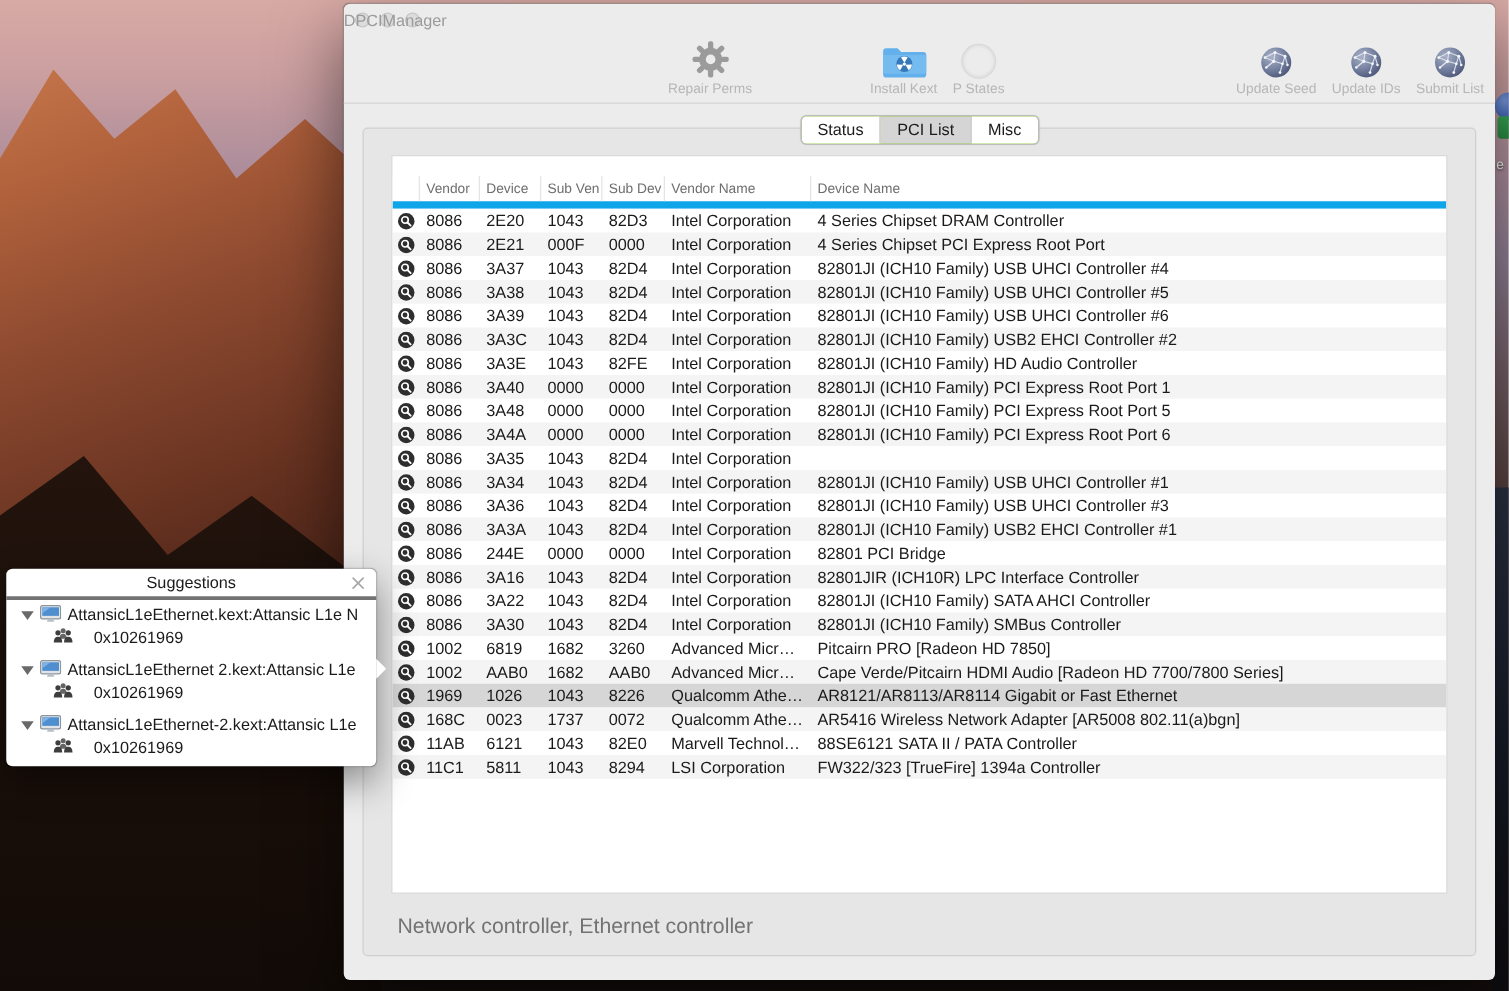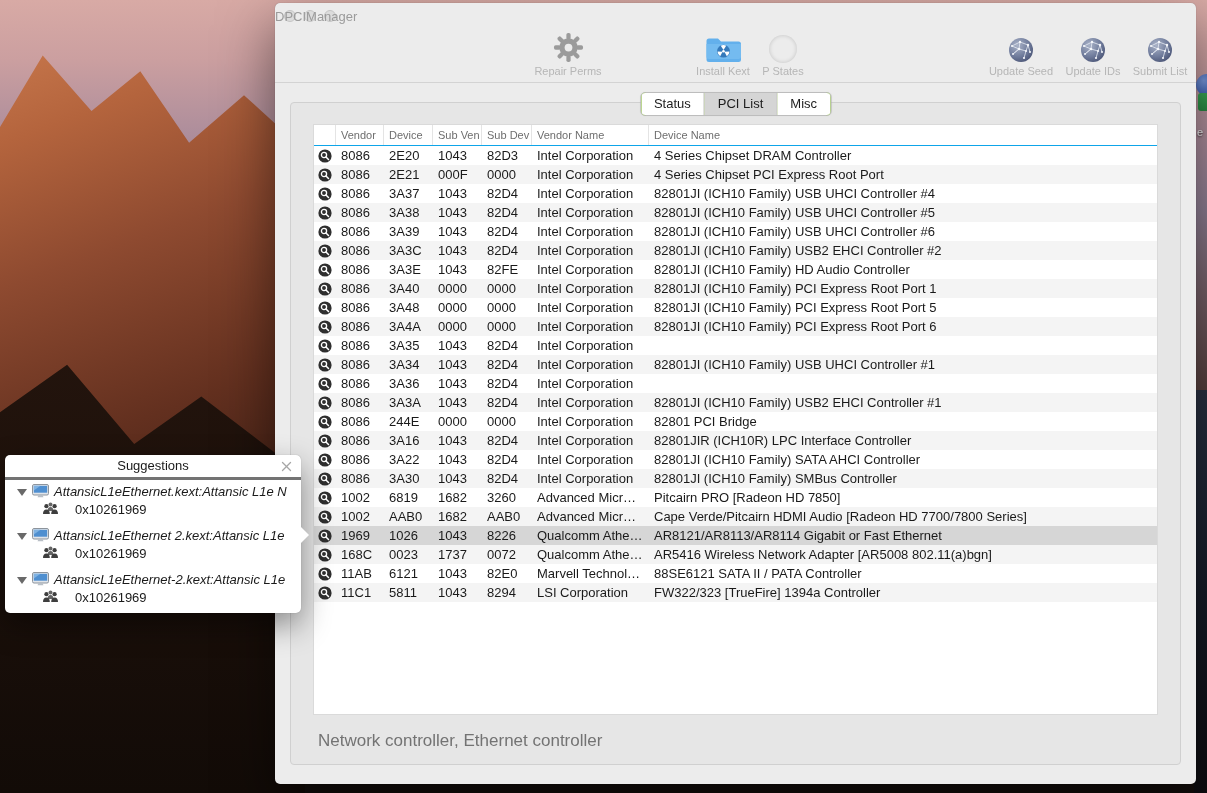--- a/index.html
+++ b/index.html
@@ -52,40 +52,40 @@
     box-shadow:0 0 1px rgba(0,0,0,.1);}
   .seg{padding:0 13px;line-height:21px;color:#1c1c1c;border-right:1px solid #c7c7c7;background:#fff;}
   .seg:last-child{border-right:none;}
   .seg.selected{background:#d5d5d5;}
   
   .contentbox{position:absolute;left:15px;top:99px;width:891px;height:663px;background:#e6e6e6;
     border:1px solid #d0d0d0;border-radius:4px;box-sizing:border-box;}
   .table{position:absolute;left:23px;top:22px;width:843px;height:589px;background:#fff;overflow:hidden;
     box-shadow:0 0 0 1px rgba(0,0,0,.05);}
   .thead,.trow{display:grid;grid-template-columns:22px 48px 49px 49px 50px 117px 1fr;}
-  .thead{height:20px;border-bottom:1px solid #0ea5e9;background:#fff;}
+  .thead{height:20px;border-bottom:6px solid #0ea5e9;background:#fff;margin-top:16px;}
   .th{font-size:11px;color:#6e6e6e;line-height:20px;padding-left:5px;border-right:1px solid #e4e4e4;
     white-space:nowrap;overflow:hidden;box-sizing:border-box;}
   .th:last-child{border-right:none;}
   .trow{height:19px;font-size:13px;color:#1a1a1a;background:#fff;}
   .trow.alt{background:#f4f4f4;}
   .trow.selected{background:#d6d6d6;}
   .td{line-height:19px;padding-left:5px;white-space:nowrap;overflow:hidden;}
   .td.icon-cell{padding:0 0 0 4px;display:flex;align-items:center;}
   .statusline{position:absolute;left:27px;top:628px;font-size:17px;color:#737373;}
   
   .suggestions{position:absolute;left:5px;top:455px;width:296px;height:158px;background:#fff;
     border-radius:5px;box-shadow:0 12px 30px rgba(0,0,0,.42),0 0 1px rgba(0,0,0,.3);z-index:20;}
   .sg-arrow{position:absolute;right:-8px;top:72px;width:0;height:0;
     border-top:8px solid transparent;border-bottom:8px solid transparent;border-left:8px solid #fff;}
   .sg-head{height:22px;position:relative;border-bottom:3px solid #737373;}
   .sg-title{text-align:center;line-height:22px;font-size:13px;color:#1a1a1a;}
   .sg-close{position:absolute;right:8px;top:4px;width:14px;height:14px;display:flex;align-items:center;justify-content:center;}
   .sg-parent{display:flex;align-items:center;height:22px;padding-left:12px;gap:5px;font-size:13px;
-    color:#1a1a1a;white-space:nowrap;overflow:hidden;font-style:italic;}
+    color:#1a1a1a;white-space:nowrap;overflow:hidden;}
   .sg-child{display:flex;align-items:flex-start;height:22px;padding-left:37px;gap:16px;font-size:13px;color:#1a1a1a;}
   .tri{width:0;height:0;border-left:5px solid transparent;border-right:5px solid transparent;
     border-top:7px solid #696969;flex:none;margin-top:2px;}
   .flexnone{flex:none;display:flex;}
 </style>
 </head>
 <body>
 
 <div class="desktop">
   <div class="mtn-left"></div>
@@ -451,20 +451,21 @@
         <circle cx="7" cy="7" r="6.6" fill="#2e2e2e"></circle>
         <circle cx="6" cy="6" r="2.6" fill="none" stroke="#ffffff" stroke-width="1.3"></circle>
         <line x1="8" y1="8" x2="10.5" y2="10.5" stroke="#ffffff" stroke-width="1.5" stroke-linecap="round"></line>
       </svg>
     </div>
     <div class="td">8086</div>
     <div class="td">3A36</div>
     <div class="td">1043</div>
     <div class="td">82D4</div>
     <div class="td">Intel Corporation</div>
+    <div class="td">82801JI (ICH10 Family) USB UHCI Controller #3</div>
   </div>
 
   <div class="trow alt">
     <div class="td icon-cell">
       <svg class="mag" width="14" height="14" viewBox="0 0 14 14">
         <circle cx="7" cy="7" r="6.6" fill="#2e2e2e"></circle>
         <circle cx="6" cy="6" r="2.6" fill="none" stroke="#ffffff" stroke-width="1.3"></circle>
         <line x1="8" y1="8" x2="10.5" y2="10.5" stroke="#ffffff" stroke-width="1.5" stroke-linecap="round"></line>
       </svg>
     </div>

